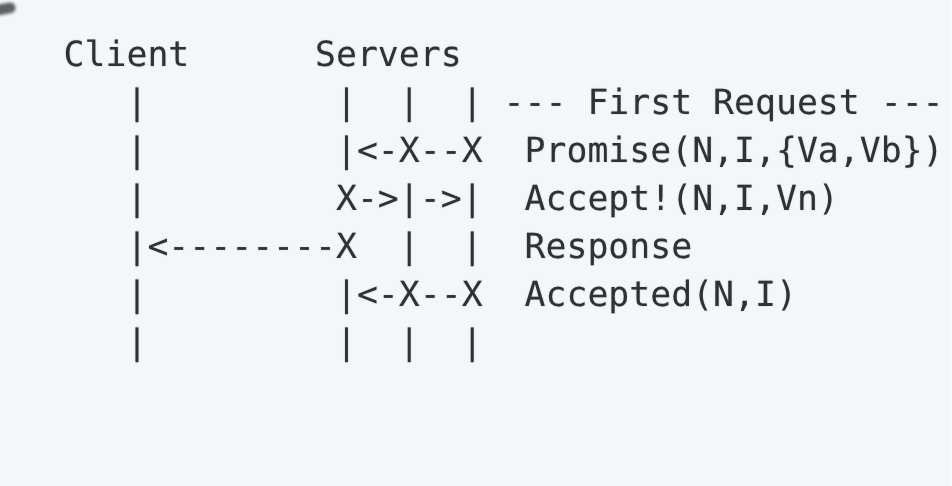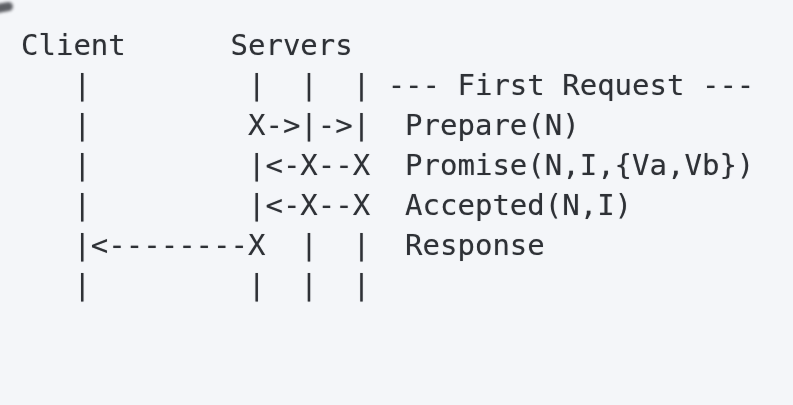--- a/index.html
+++ b/index.html
@@ -31,29 +31,30 @@
     top:25px;
     font-size:29px;
     line-height:40px;
     letter-spacing:0;
     color:var(--fg, #2e3136);
     text-shadow:0 0 1px rgba(46,49,54,0.40);
   }
   .line {
     white-space:pre;
     height:40px;
+    margin-left:32px;
   }
 </style>
 </head>
 <body>
 
 <div class="screen">
   <div class="corner-artifact"></div>
   <div class="ascii">
     <div class="line">Client      Servers</div>
     <div class="line">   |         |  |  | --- First Request ---</div>
-    <div class="line">   |         X-&gt;|-&gt;|  Prepare(N)</div>
     <div class="line">   |         |&lt;-X--X  Promise(N,I,{Va,Vb})</div>
+    <div class="line">   |         X-&gt;|-&gt;|  Accept!(N,I,Vn)</div>
+    <div class="line">   |&lt;--------X  |  |  Response</div>
     <div class="line">   |         |&lt;-X--X  Accepted(N,I)</div>
-    <div class="line">   |&lt;--------X  |  |  Response</div>
     <div class="line">   |         |  |  |</div>
   </div>
 </div>
 
 </body></html>

